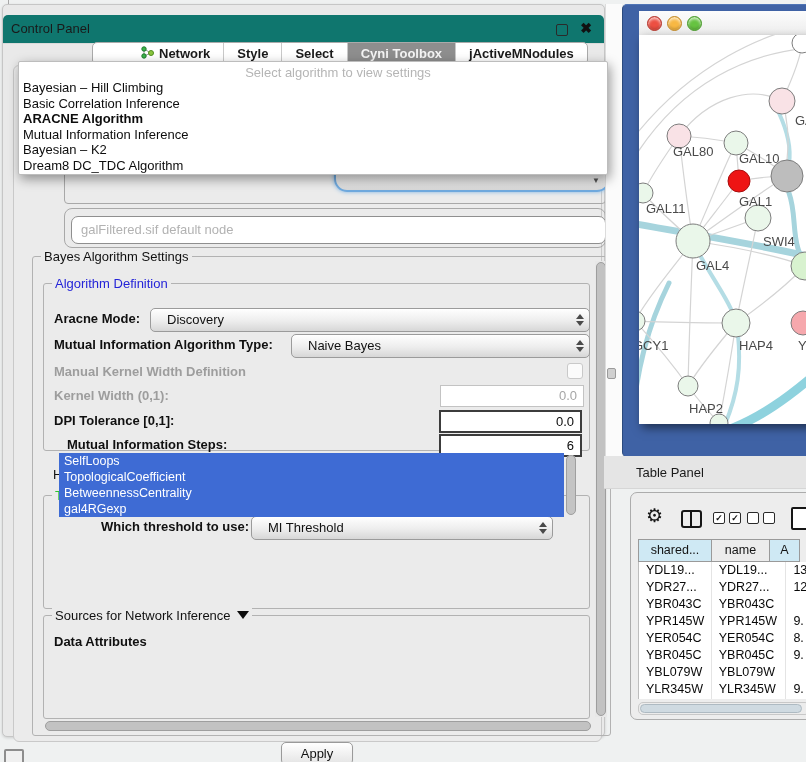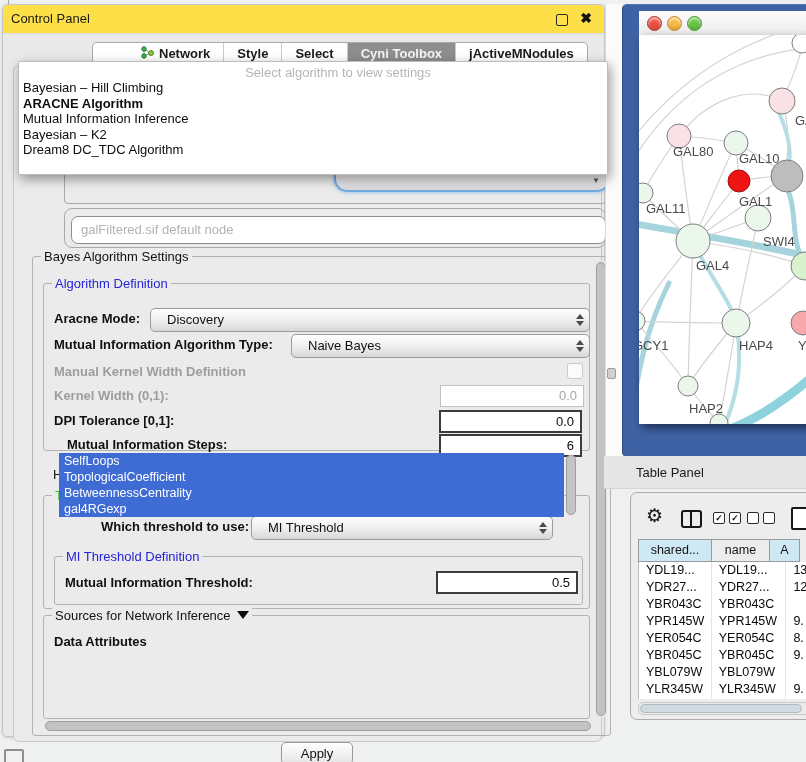--- a/index.html
+++ b/index.html
@@ -2,21 +2,21 @@
 <html><head>
 <meta charset="utf-8">
 <style>
   html,body{margin:0;padding:0;}
   body{font-family:"Liberation Sans",sans-serif;background:#eef0f0;}
   #root{position:relative;width:806px;height:762px;overflow:hidden;background:#eff1f1;font-size:13px;color:#111;}
   .abs{position:absolute;}
 
   
   #control-panel{left:2px;top:4px;width:601px;height:731px;background:#e9e9e9;border:1px solid #c6c6c6;border-radius:5px;box-shadow:0 1px 3px rgba(0,0,0,.15);}
-  #cp-titlebar{left:0;top:0;width:100%;height:28px;background:#fde047;border-bottom:1px solid #dadada;border-radius:5px 5px 0 0;}
+  #cp-titlebar{left:0;top:10px;width:100%;height:28px;background:#0f766e;border-bottom:1px solid #dadada;border-radius:5px 5px 0 0;}
   #cp-title{left:8px;top:6px;font-size:13px;color:#1a1a1a;}
   #float-icon{right:36px;top:9px;width:10px;height:10px;border:1.5px solid #2a2a2a;border-radius:2px;background:transparent;}
   #close-icon{right:12px;top:5px;font-size:14px;font-weight:bold;color:#111;}
 
   
   #cp-tabs{left:89px;top:37px;height:21px;display:flex;border:1px solid #aaaaaa;border-radius:5px;background:#ffffff;overflow:hidden;}
   .cp-tab{display:flex;align-items:center;gap:5px;padding:0 13px;font-size:13px;font-weight:bold;color:#1a1a1a;border-left:1px solid #c9c9c9;white-space:nowrap;}
   .cp-tab:first-child{border-left:none;padding-left:48px;}
   .cp-tab.sel{background:#8e8e8e;color:#f5f5f5;}
 
@@ -213,25 +213,20 @@
 
           <div class="lbl" style="left:57px;top:23px;">Which threshold to use:</div>
           <div class="combo" style="left:207px;top:20px;width:284px;">
             <span>MI Threshold</span>
             <span class="steppers">
                 <span class="t-up"></span>
                 <span class="t-dn"></span>
               </span>
           </div>
 
-          <div class="abs group" id="mi-group">
-            <span class="legend blue">MI Threshold Definition</span>
-            <div class="lbl" style="left:10px;top:18px;">Mutual Information Threshold:</div>
-            <div class="tfield strong" style="left:381px;top:14px;width:132px;">0.5</div>
-          </div>
         </div>
 
         <div class="abs group" id="sources-group">
           <span class="legend"><span>Sources for Network Inference</span><span class="tri-down"></span></span>
           <div class="lbl" style="left:10px;top:18px;">Data Attributes</div>
         </div>
         <div class="abs" id="attr-list">
             <div class="attr-item">SelfLoops</div>
             <div class="attr-item">TopologicalCoefficient</div>
             <div class="attr-item">BetweennessCentrality</div>
@@ -250,20 +245,21 @@
       </div>
 
       <div class="abs" id="apply-btn">Apply</div>
 
     </div>
 
     <div class="abs" id="algo-popup">
       <div class="abs" id="algo-prompt">Select algorithm to view settings</div>
       <div class="abs" id="dd-items">
           <div class="dd-item">Bayesian – Hill Climbing</div>
+          <div class="dd-item">Basic Correlation Inference</div>
           <div class="dd-item sel">ARACNE Algorithm</div>
           <div class="dd-item">Mutual Information Inference</div>
           <div class="dd-item">Bayesian – K2</div>
           <div class="dd-item">Dream8 DC_TDC Algorithm</div>
         </div>
     </div>
   </div>
 
   <div class="abs" id="divider"></div>
   <div class="abs" id="splitter-handle"></div>

